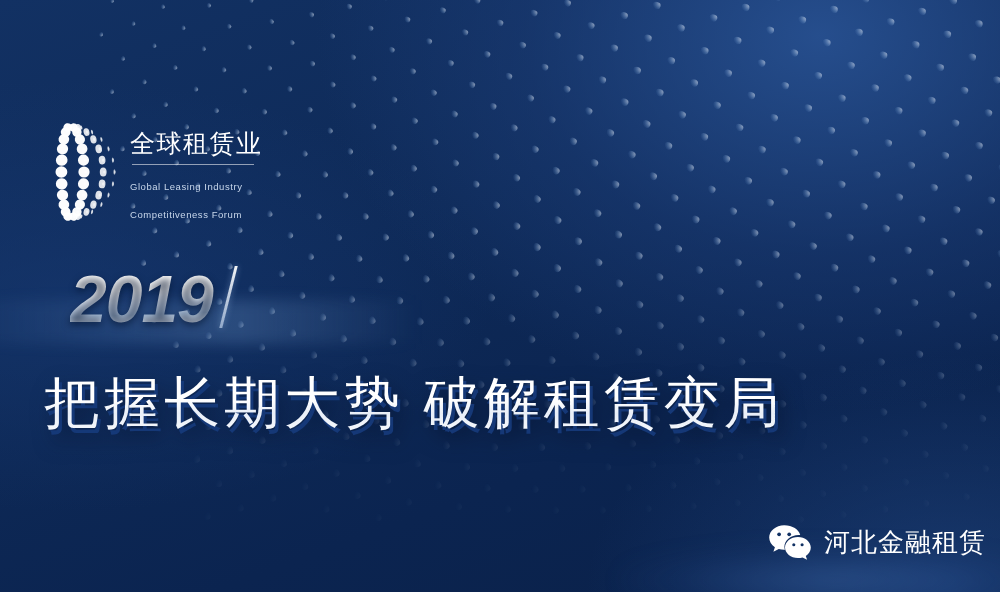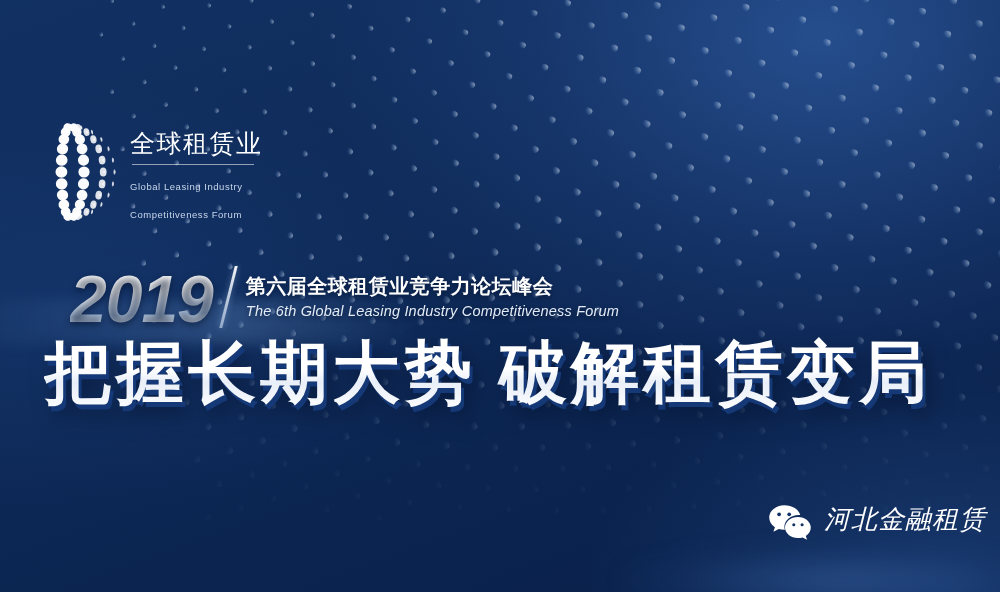--- a/index.html
+++ b/index.html
@@ -41,21 +41,21 @@
     font-weight:500;white-space:nowrap;
   }
   .logo-rule{height:1px;background:rgba(255,255,255,0.55);margin:6px 0 5px 2px;width:122px;}
   .logo-en{
     color:#c9d8ec;font-size:9.5px;line-height:12.5px;letter-spacing:0.55px;
     white-space:nowrap;
     margin-top:16px;
   }
 
   
-  .year-row{position:absolute;left:70px;top:266px;display:flex;align-items:center;}
+  .year-row{position:absolute;left:70px;top:266px;display:flex;align-items:flex-end;}
   .year{
     font-size:66px;line-height:66px;font-style:italic;font-weight:bold;
     letter-spacing:-1px;
     background:linear-gradient(178deg,#ffffff 0%,#ffffff 38%,#d8e3f2 55%,#a9bed8 72%,#e8eef7 88%,#ffffff 100%);
     -webkit-background-clip:text;background-clip:text;
     -webkit-text-fill-color:transparent;color:transparent;
     text-shadow:0 3px 7px rgba(4,16,40,0.55);
     padding-right:4px;
   }
   .year-slash{
@@ -70,31 +70,31 @@
     white-space:nowrap;text-shadow:0 2px 5px rgba(4,16,40,0.6);
   }
   .sub-en{
     color:#e3ebf6;font-size:14.5px;line-height:20px;font-style:italic;
     letter-spacing:0.2px;white-space:nowrap;margin-top:2px;
     text-shadow:0 2px 5px rgba(4,16,40,0.6);
   }
 
   
   .headline{
-    position:absolute;left:44px;top:329px;width:916px;
-    font-size:68px;line-height:86px;font-weight:bold;letter-spacing:4px;
+    position:absolute;left:44px;top:360px;width:916px;
+    font-size:56px;line-height:86px;font-weight:normal;letter-spacing:4px;
     white-space:nowrap;
     background:linear-gradient(180deg,#ffffff 0%,#ffffff 46%,#e9eff8 62%,#ffffff 100%);
     -webkit-background-clip:text;background-clip:text;
     -webkit-text-fill-color:transparent;color:transparent;
     filter:drop-shadow(3px 5px 0px rgba(22,58,122,0.95)) drop-shadow(5px 8px 10px rgba(5,18,45,0.55));
   }
 
   
-  .wechat{position:absolute;left:768px;top:504px;display:flex;font-style:italic;}
+  .wechat{position:absolute;left:768px;top:524px;display:flex;align-items:center;}
   .wechat-icon{width:44px;height:36px;flex:none;}
   .wechat-label{
     color:#ffffff;font-size:26px;line-height:30px;letter-spacing:1px;
     margin-left:12px;white-space:nowrap;font-weight:500;
   }
 </style>
 </head>
 <body>
 
 <div id="poster">
@@ -684,24 +684,20 @@
       <div class="logo-cn">全球租赁业</div>
       <div class="logo-rule"></div>
       <div class="logo-en">Global Leasing Industry</div>
       <div class="logo-en">Competitiveness Forum</div>
     </div>
   </div>
 
   <div class="year-row">
     <div class="year">2019</div>
     <div class="year-slash"></div>
-    <div class="sub-wrap">
-      <div class="sub-cn">第六届全球租赁业竞争力论坛峰会</div>
-      <div class="sub-en">The 6th Global Leasing Industry Competitiveness Forum</div>
-    </div>
   </div>
 
   <div class="headline">把握长期大势  破解租赁变局</div>
 
   <div class="wechat">
     <svg class="wechat-icon" viewBox="0 0 44 36" xmlns="http://www.w3.org/2000/svg">
       <path d="M16.2 1.2C7.9 1.2 1.2 6.8 1.2 13.6c0 3.9 2.2 7.4 5.7 9.6l-1.5 4.6 5.4-2.8c1.7.5 3.5.8 5.4.8h.7c-.3-1-.5-2-.5-3.1 0-6.5 6.4-11.8 14.3-11.8.5 0 1 0 1.5.1C31 5.6 24.4 1.2 16.2 1.2z" fill="#ffffff"></path>
       <circle cx="11.1" cy="10.3" r="1.85" fill="#113163"></circle>
       <circle cx="21.2" cy="10.3" r="1.85" fill="#113163"></circle>
       <path d="M42.8 23.6c0-5.8-5.8-10.5-12.9-10.5s-12.9 4.7-12.9 10.5S22.8 34.1 29.9 34.1c1.6 0 3.2-.2 4.6-.7l4.6 2.4-1.3-3.9c3.1-1.9 5-4.9 5-8.3z" fill="#ffffff"></path>

